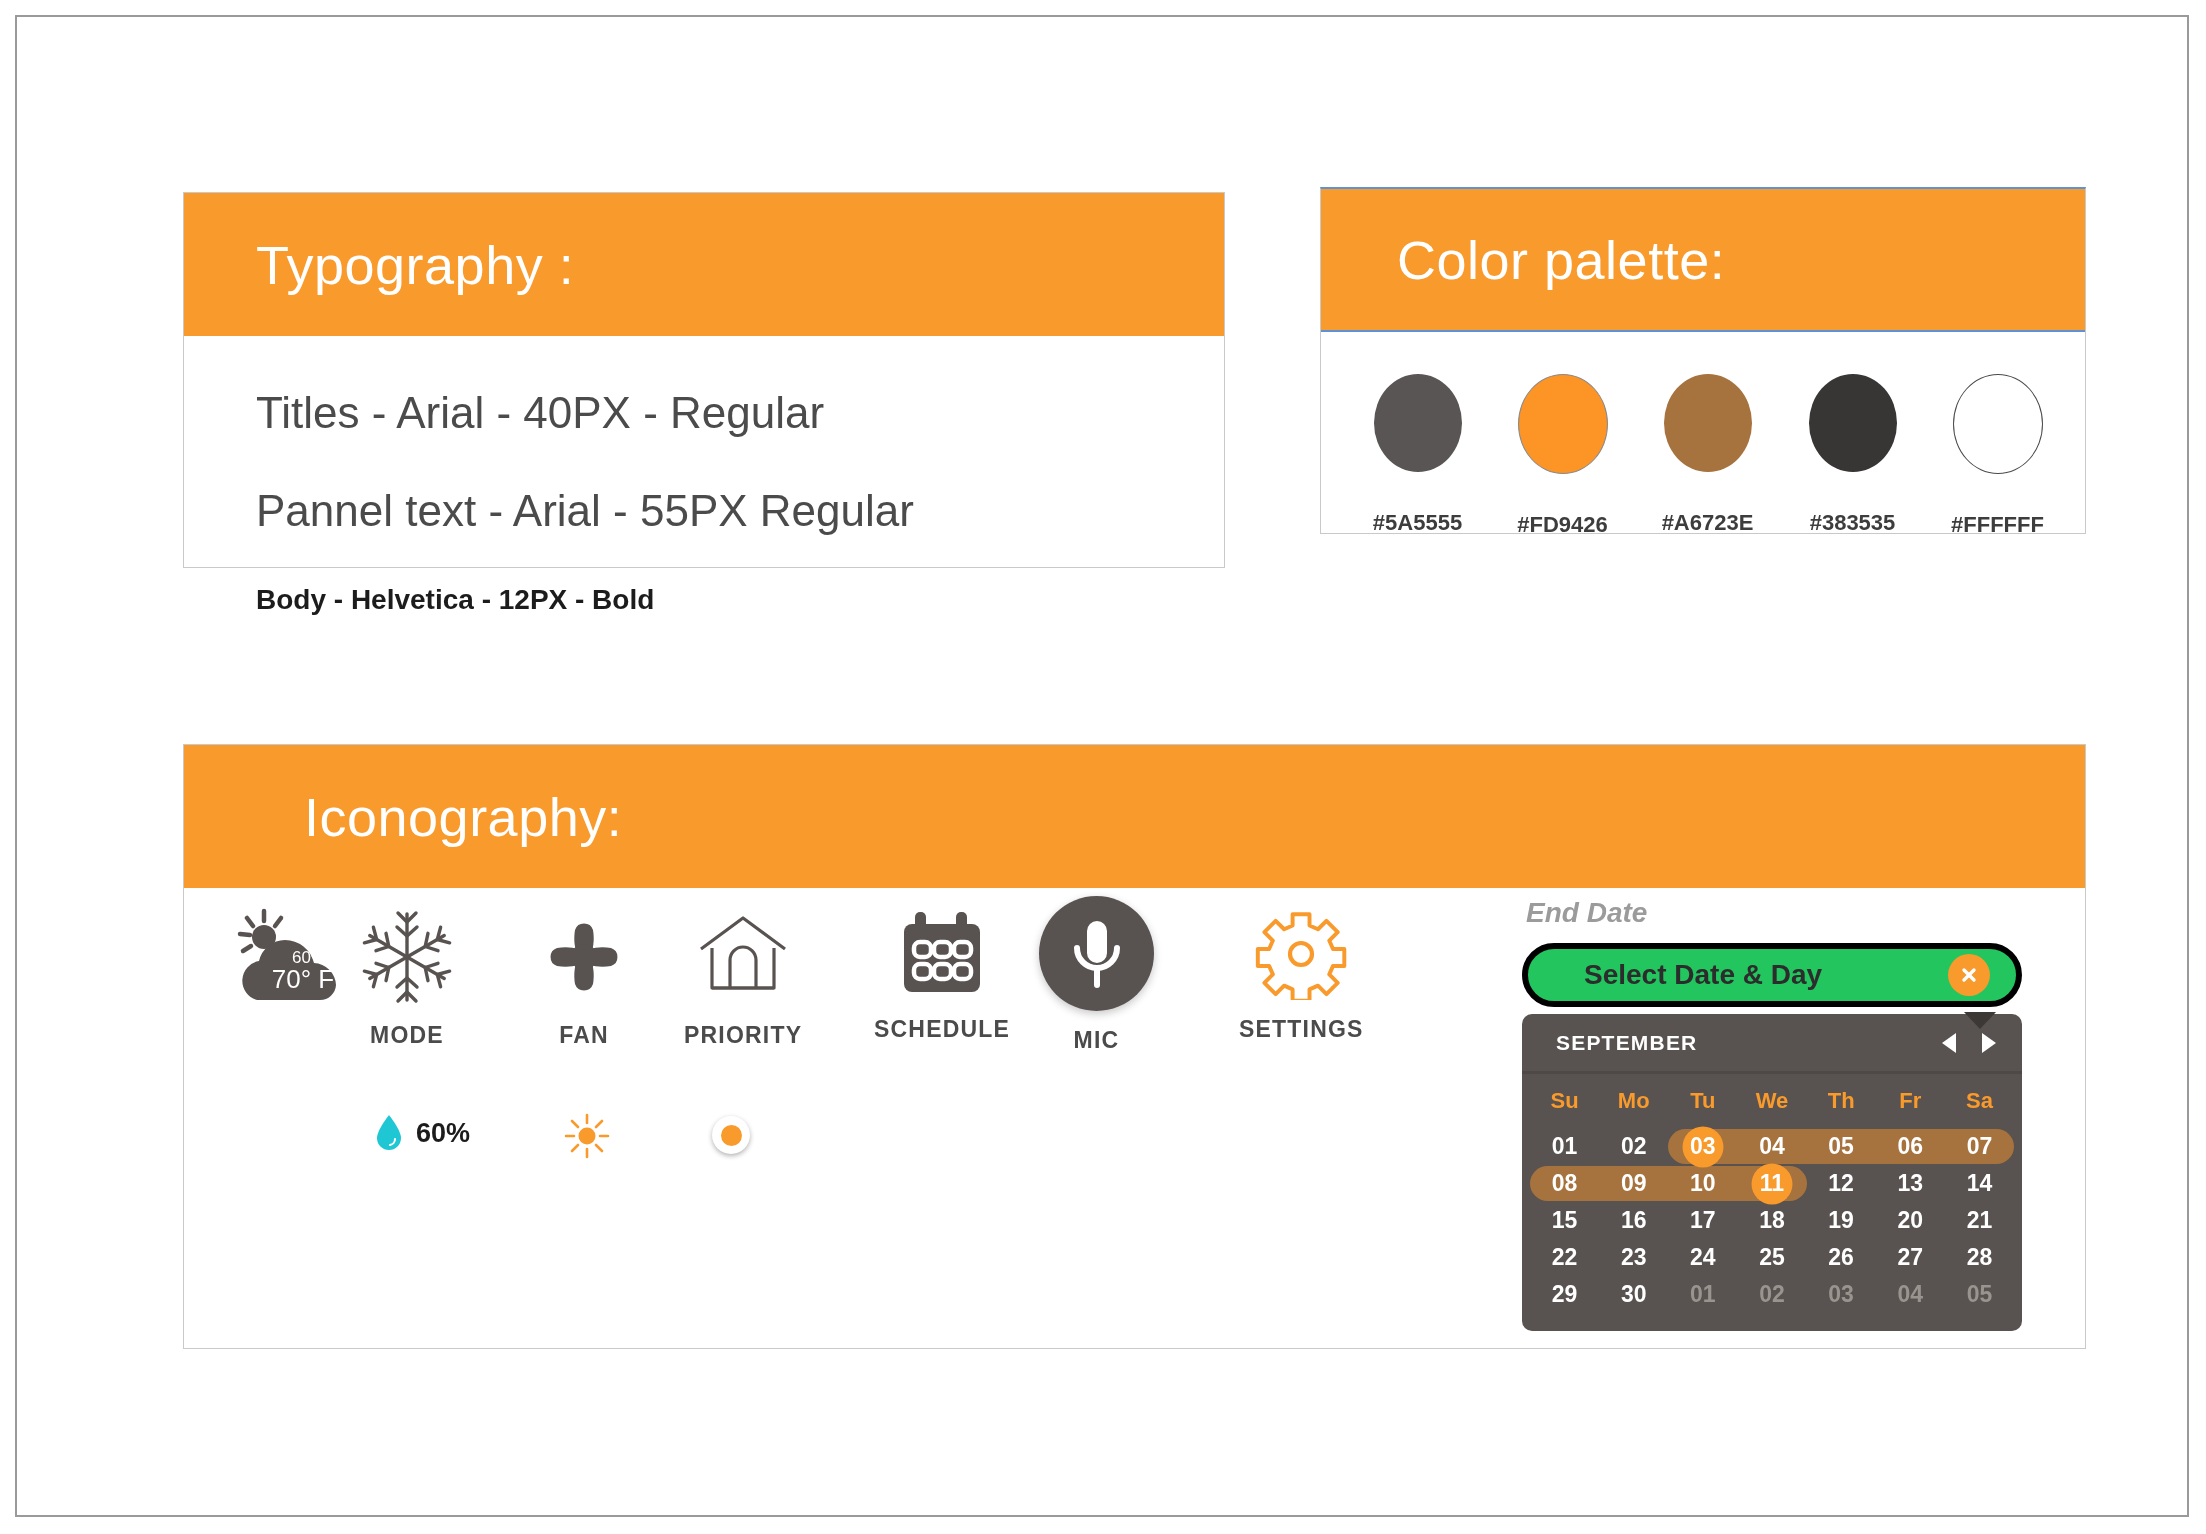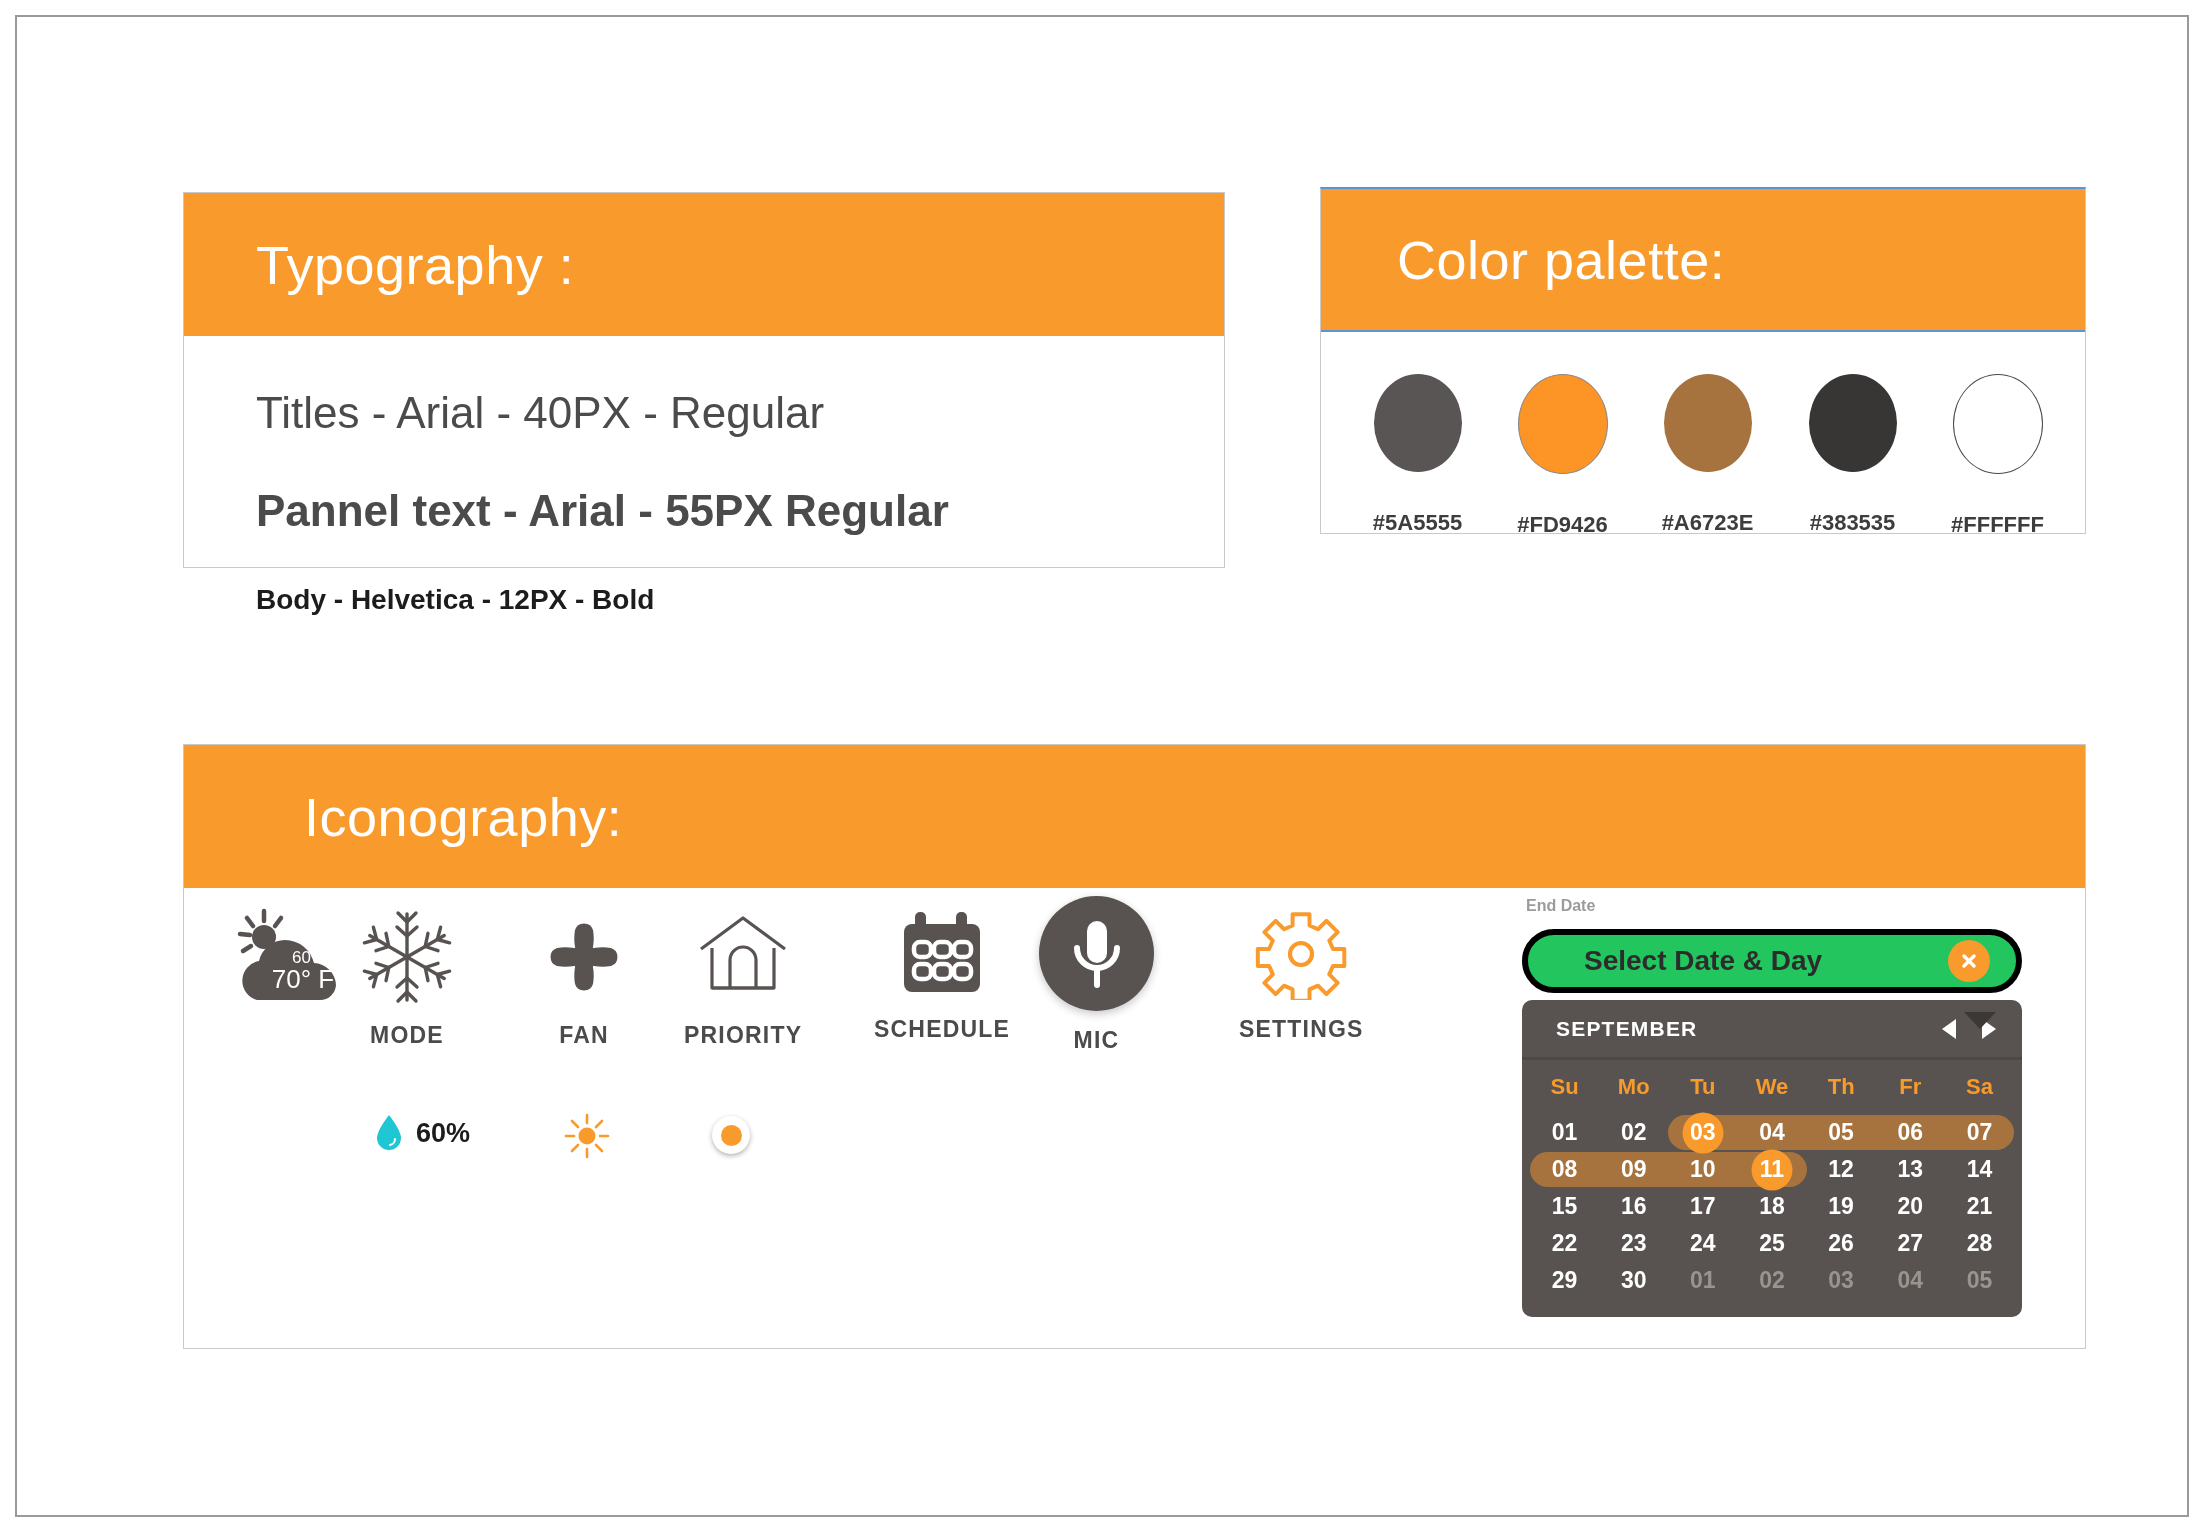--- a/index.html
+++ b/index.html
@@ -58,21 +58,21 @@
   }
   #typography-card .card-header { height: 143px; }
   #typography-card .card-body {
     padding: 52px 0 0 72px;
   }
   .type-line {
     color: #4b4b4b;
     margin-bottom: 48px;
   }
   .type-line.titles    { font-size: 44px; font-weight: 400; }
-  .type-line.pannel    { font-size: 44px; font-weight: 700; }
+  .type-line.pannel    { font-size: 44px; font-weight: 400; }
   .type-line.body      { font-size: 28px; font-weight: 700; color: #1c1c1c; margin-bottom: 0; }
 
   
   #palette-card {
     left: 1303px;
     top: 170px;
     width: 766px;
     height: 347px;
     border-top: 2px solid #5b92d8;
   }
@@ -184,25 +184,26 @@
   }
 
   
   #datepicker {
     position: absolute;
     left: 1505px;
     top: 880px;
     width: 500px;
   }
   .dp-label {
-    font-size: 16px;
+    font-size: 28px;
     font-weight: 700;
     color: #9b9b9b;
     margin-bottom: 14px;
     padding-left: 4px;
+    font-style: italic;
   }
   .dp-input {
     position: relative;
     height: 64px;
     background: #22c55e;
     border: 6px solid #000000;
     border-radius: 34px;
     display: flex;
     align-items: center;
     box-sizing: border-box;

